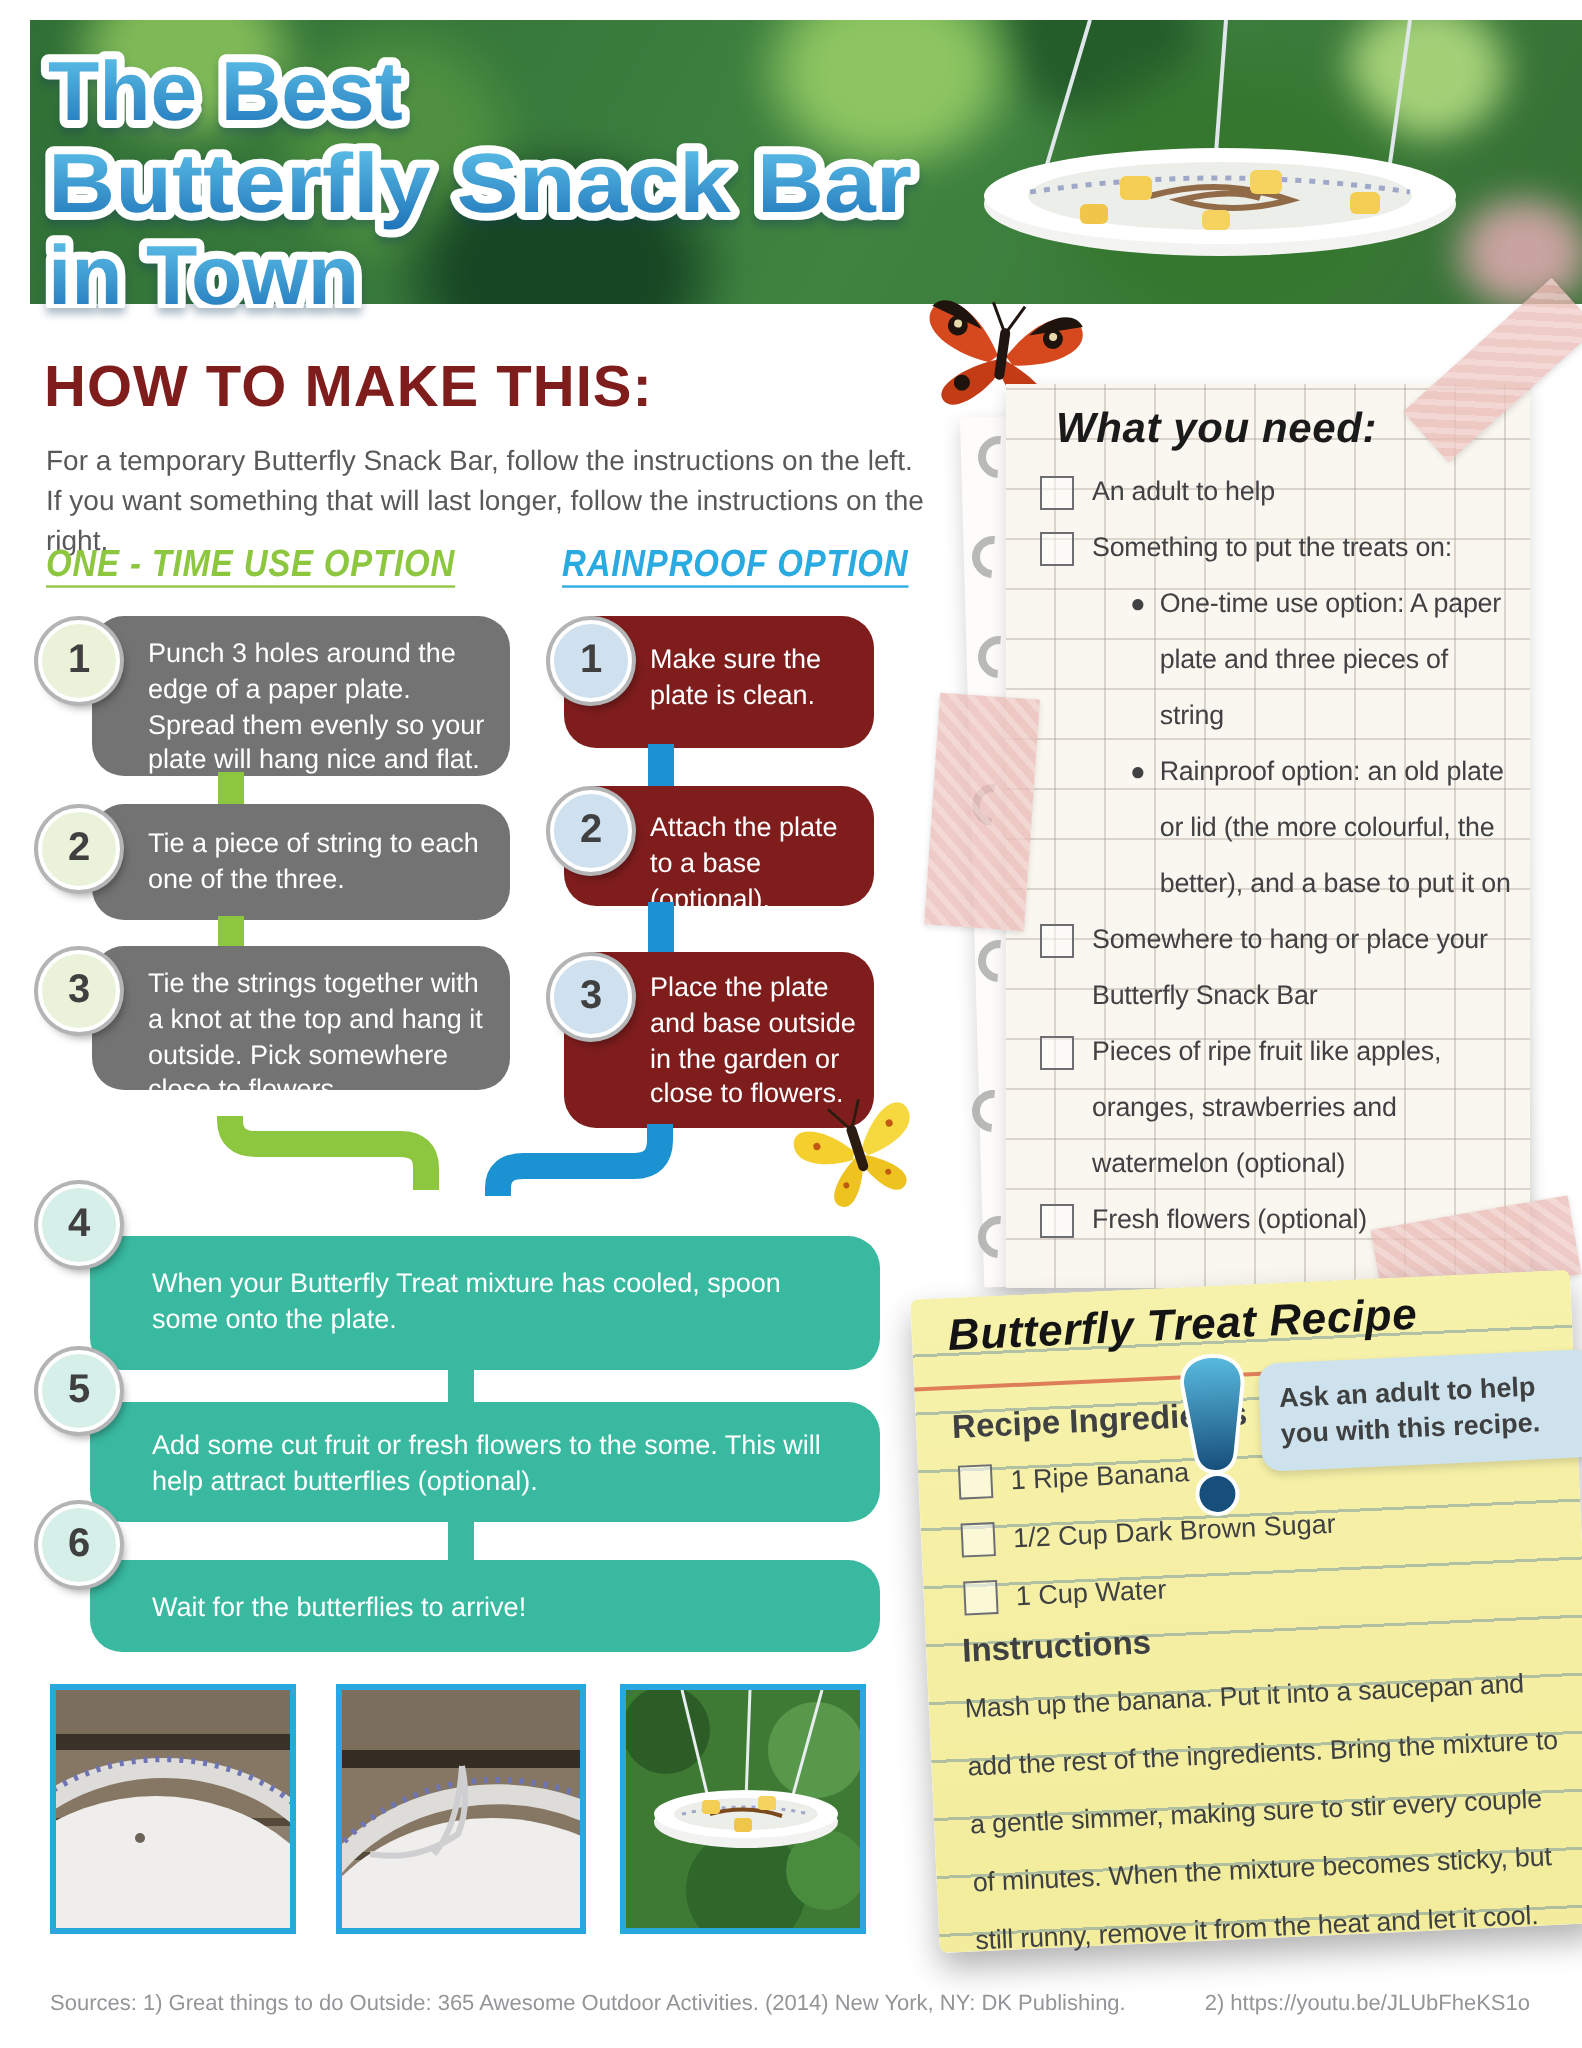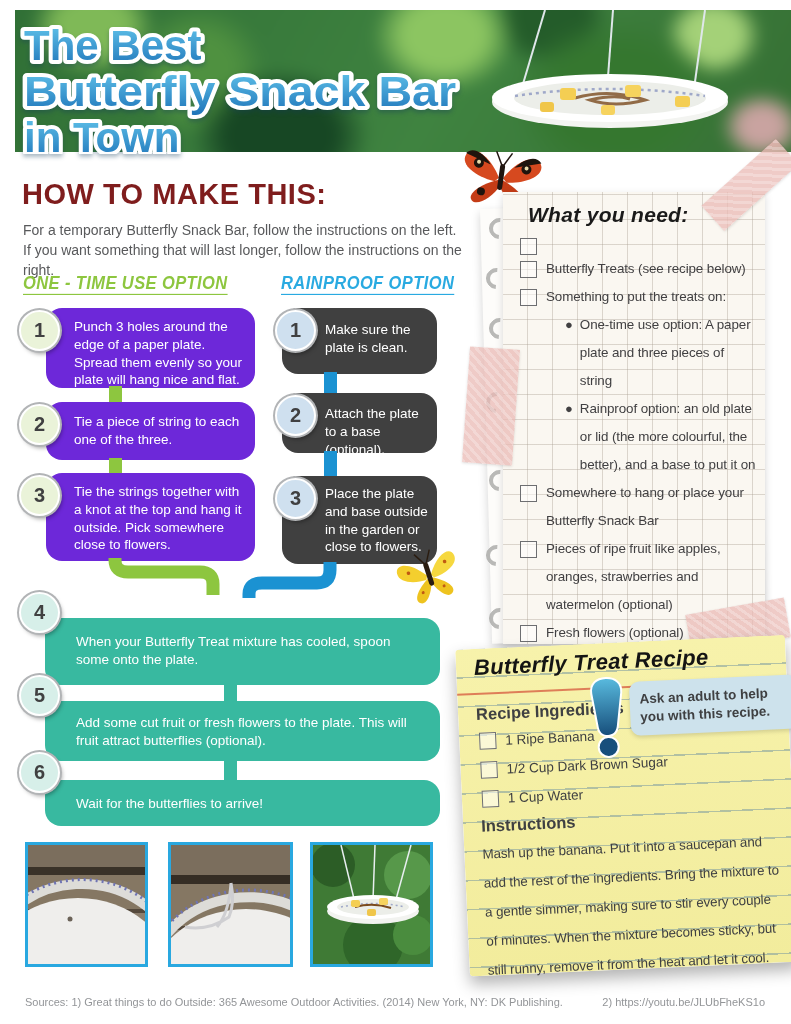--- a/index.html
+++ b/index.html
@@ -32,22 +32,22 @@
   .intro{left:23px;top:221px;width:445px;font-size:14px;line-height:1.42;color:#58595b;}
 
   .col-head{font-weight:bold;font-size:16.5px;letter-spacing:.4px;text-decoration:underline;
     text-underline-offset:4px;font-style:italic;transform:scale(1,1.15);transform-origin:left top;}
   .col-head.green{left:23px;top:272px;color:#8dc63f;}
   .col-head.blue{left:281px;top:272px;color:#29aae1;}
 
   
   .step{border-radius:16px;color:#fff;font-size:13.5px;line-height:1.32;font-weight:500;}
   .step .txt{position:absolute;}
-  .g{background:#6d28d9;}
-  .b{background:#404040;}
+  .g{background:#737373;}
+  .b{background:#7f1d1d;}
   .t{background:#38b9a0;margin-top:28px;}
   .num{width:37px;height:37px;border-radius:50%;border:2px solid #ffffff;
     box-shadow:0 0 0 2px #b2b4b6,2px 3px 4px rgba(0,0,0,.35);
     display:flex;align-items:center;justify-content:center;
     font-size:20px;font-weight:bold;color:#404041;z-index:5;}
   .num.g-n{background:#eaf3d9;}
   .num.b-n{background:#cfe0ef;}
   .num.t-n{background:#d7efe9;}
   .stub{width:13px;}
   .stub.g{background:#8dc63f;} .stub.b{background:#1b92d2;} .stub.t{background:#38b9a0;}
@@ -148,21 +148,21 @@
 </div>
 <div class="abs num g-n" style="left:19px;top:310px;">1</div>
 <div class="abs stub g" style="left:109px;top:386px;height:18px;"></div>
 
 <div class="abs step g" style="left:46px;top:402px;width:209px;height:58px;">
   <div class="txt" style="left:28px;top:11px;width:170px;">Tie a piece of string to each one of the three.</div>
 </div>
 <div class="abs num g-n" style="left:19px;top:404px;">2</div>
 <div class="abs stub g" style="left:109px;top:458px;height:17px;"></div>
 
-<div class="abs step g" style="left:46px;top:473px;width:209px;height:88px;">
+<div class="abs step g" style="left:46px;top:473px;width:209px;height:72px;">
   <div class="txt" style="left:28px;top:10px;width:172px;">Tie the strings together with a knot at the top and hang it outside. Pick somewhere close to flowers.</div>
 </div>
 <div class="abs num g-n" style="left:19px;top:475px;">3</div>
 
 <div class="abs step b" style="left:282px;top:308px;width:155px;height:66px;">
   <div class="txt" style="left:43px;top:13px;width:100px;">Make sure the plate is clean.</div>
 </div>
 <div class="abs num b-n" style="left:275px;top:310px;">1</div>
 <div class="abs stub b" style="left:324px;top:372px;height:23px;"></div>
 
@@ -182,21 +182,21 @@
   <path d="M330,22 V30 Q330,43 317,43 H262 Q249,43 249,54 V58" fill="none" stroke="#1b92d2" stroke-width="13"></path>
 </svg>
 
 <div class="abs step t" style="left:45px;top:590px;width:395px;height:67px;">
   <div class="txt" style="left:31px;top:15px;width:330px;">When your Butterfly Treat mixture has cooled, spoon some onto the plate.</div>
 </div>
 <div class="abs num t-n" style="left:19px;top:592px;">4</div>
 <div class="abs stub t" style="left:224px;top:655px;height:20px;"></div>
 
 <div class="abs step t" style="left:45px;top:673px;width:395px;height:60px;">
-  <div class="txt" style="left:31px;top:13px;width:335px;">Add some cut fruit or fresh flowers to the plate. This will fruit attract butterflies (optional).</div>
+  <div class="txt" style="left:31px;top:13px;width:335px;">Add some cut fruit or fresh flowers to the some. This will help attract butterflies (optional).</div>
 </div>
 <div class="abs num t-n" style="left:19px;top:675px;">5</div>
 <div class="abs stub t" style="left:224px;top:731px;height:23px;"></div>
 
 <div class="abs step t" style="left:45px;top:752px;width:395px;height:46px;">
   <div class="txt" style="left:31px;top:15px;width:335px;">Wait for the butterflies to arrive!</div>
 </div>
 <div class="abs num t-n" style="left:19px;top:752px;">6</div>
 
 <svg class="abs butterfly" style="left:455px;top:142px;" width="92" height="72" viewBox="0 0 92 72">
@@ -295,24 +295,21 @@
 
 <div class="abs tape" style="left:700px;top:168px;width:100px;height:34px;transform:rotate(-42deg);"></div>
 <div class="abs tape" style="left:466px;top:348px;width:50px;height:116px;transform:rotate(4deg);"></div>
 <div class="abs tape" style="left:688px;top:606px;width:100px;height:40px;transform:rotate(-10deg);"></div>
 
 <div class="abs cl-title">What you need:</div>
 
 <div class="abs cl">
   <div class="cl-item">
     <span class="cbox"></span>
-  </div>
-  <div class="cl-item">
-    <span class="cbox"></span>
-    <span class="cl-text">Butterfly Treats (see recipe below)</span>
+    <span class="cl-text">An adult to help</span>
   </div>
   <div class="cl-item">
     <span class="cbox"></span>
     <span class="cl-text">Something to put the treats on:</span>
   </div>
   <div class="sub">
     <span class="dot">●</span>
     <span class="cl-text">One-time use option: A paper plate and three pieces of string</span>
   </div>
   <div class="sub">

